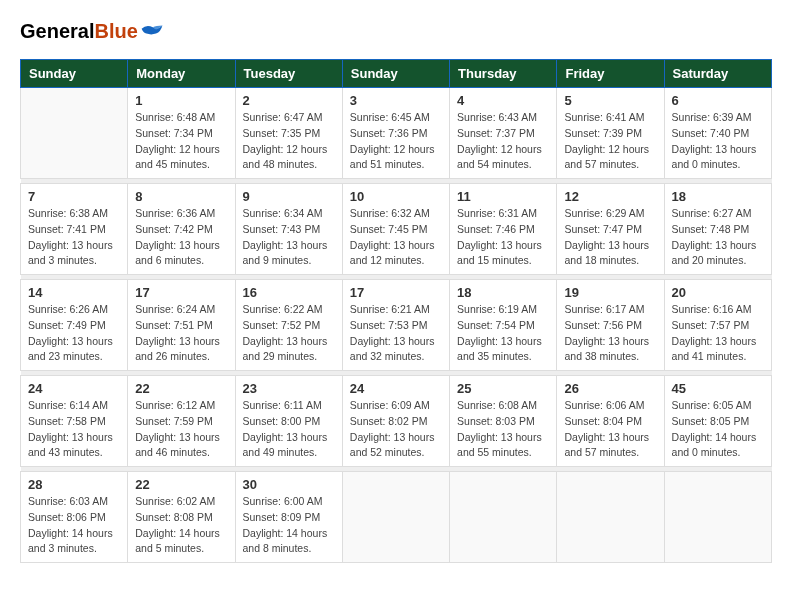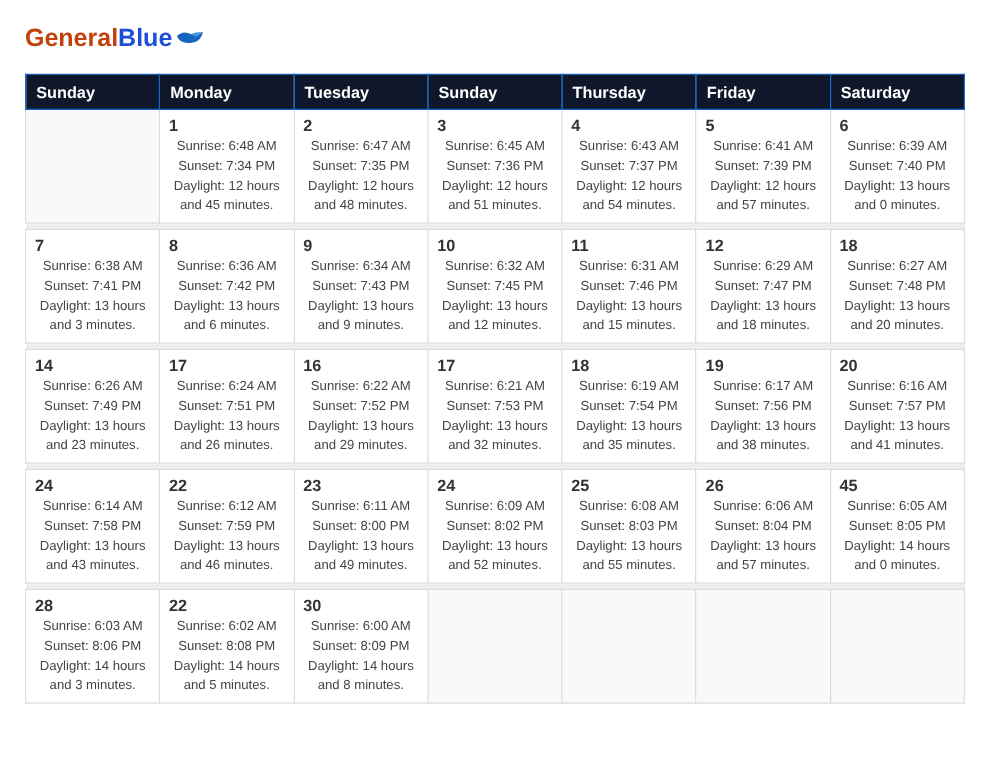--- a/index.html
+++ b/index.html
@@ -40,21 +40,21 @@
     }
     .location {
       font-size: 16px;
       color: #555;
     }
     .calendar {
       width: 100%;
       border-collapse: collapse;
     }
     .calendar th {
-      background: #0f172a;
+      background: #14532d;
       color: #fff;
       text-align: left;
       padding: 6px 8px;
       font-size: 13px;
       font-weight: bold;
       border: 1px solid #1565c0;
     }
     .calendar td {
       vertical-align: top;
       padding: 5px 7px;
@@ -72,31 +72,30 @@
       font-size: 13px;
       font-weight: bold;
       color: #333;
       display: block;
       margin-bottom: 2px;
     }
     .day-info {
       font-size: 10.5px;
       color: #444;
       line-height: 1.5;
-      text-align: center;
     }
   </style>
 </head>
 <body>
 
 <div class="header">
   <div class="logo">
     <div class="logo-text">
       <span>
-        <span style="font-size:20px;font-weight:bold;color:#c2410c;">General</span><span style="font-size:20px;font-weight:bold;color:#1d4ed8;">Blue</span>
+        <span style="font-size:20px;font-weight:bold;color:#000000;">General</span><span style="font-size:20px;font-weight:bold;color:#c2410c;">Blue</span>
       </span>
       <svg class="logo-bird" viewBox="0 0 30 24" width="30" height="24">
         <path d="M2,8 Q8,2 16,6 Q22,10 28,4 Q26,12 20,14 Q14,16 8,14 Q4,13 2,8 Z" fill="#1565c0"></path>
         <path d="M16,6 Q20,4 28,4 Q24,8 20,9 Z" fill="#4a90d9"></path>
       </svg>
     </div>
   </div>
   <div class="title-section">
     <div class="month-title"></div>
     <div class="location"></div>

